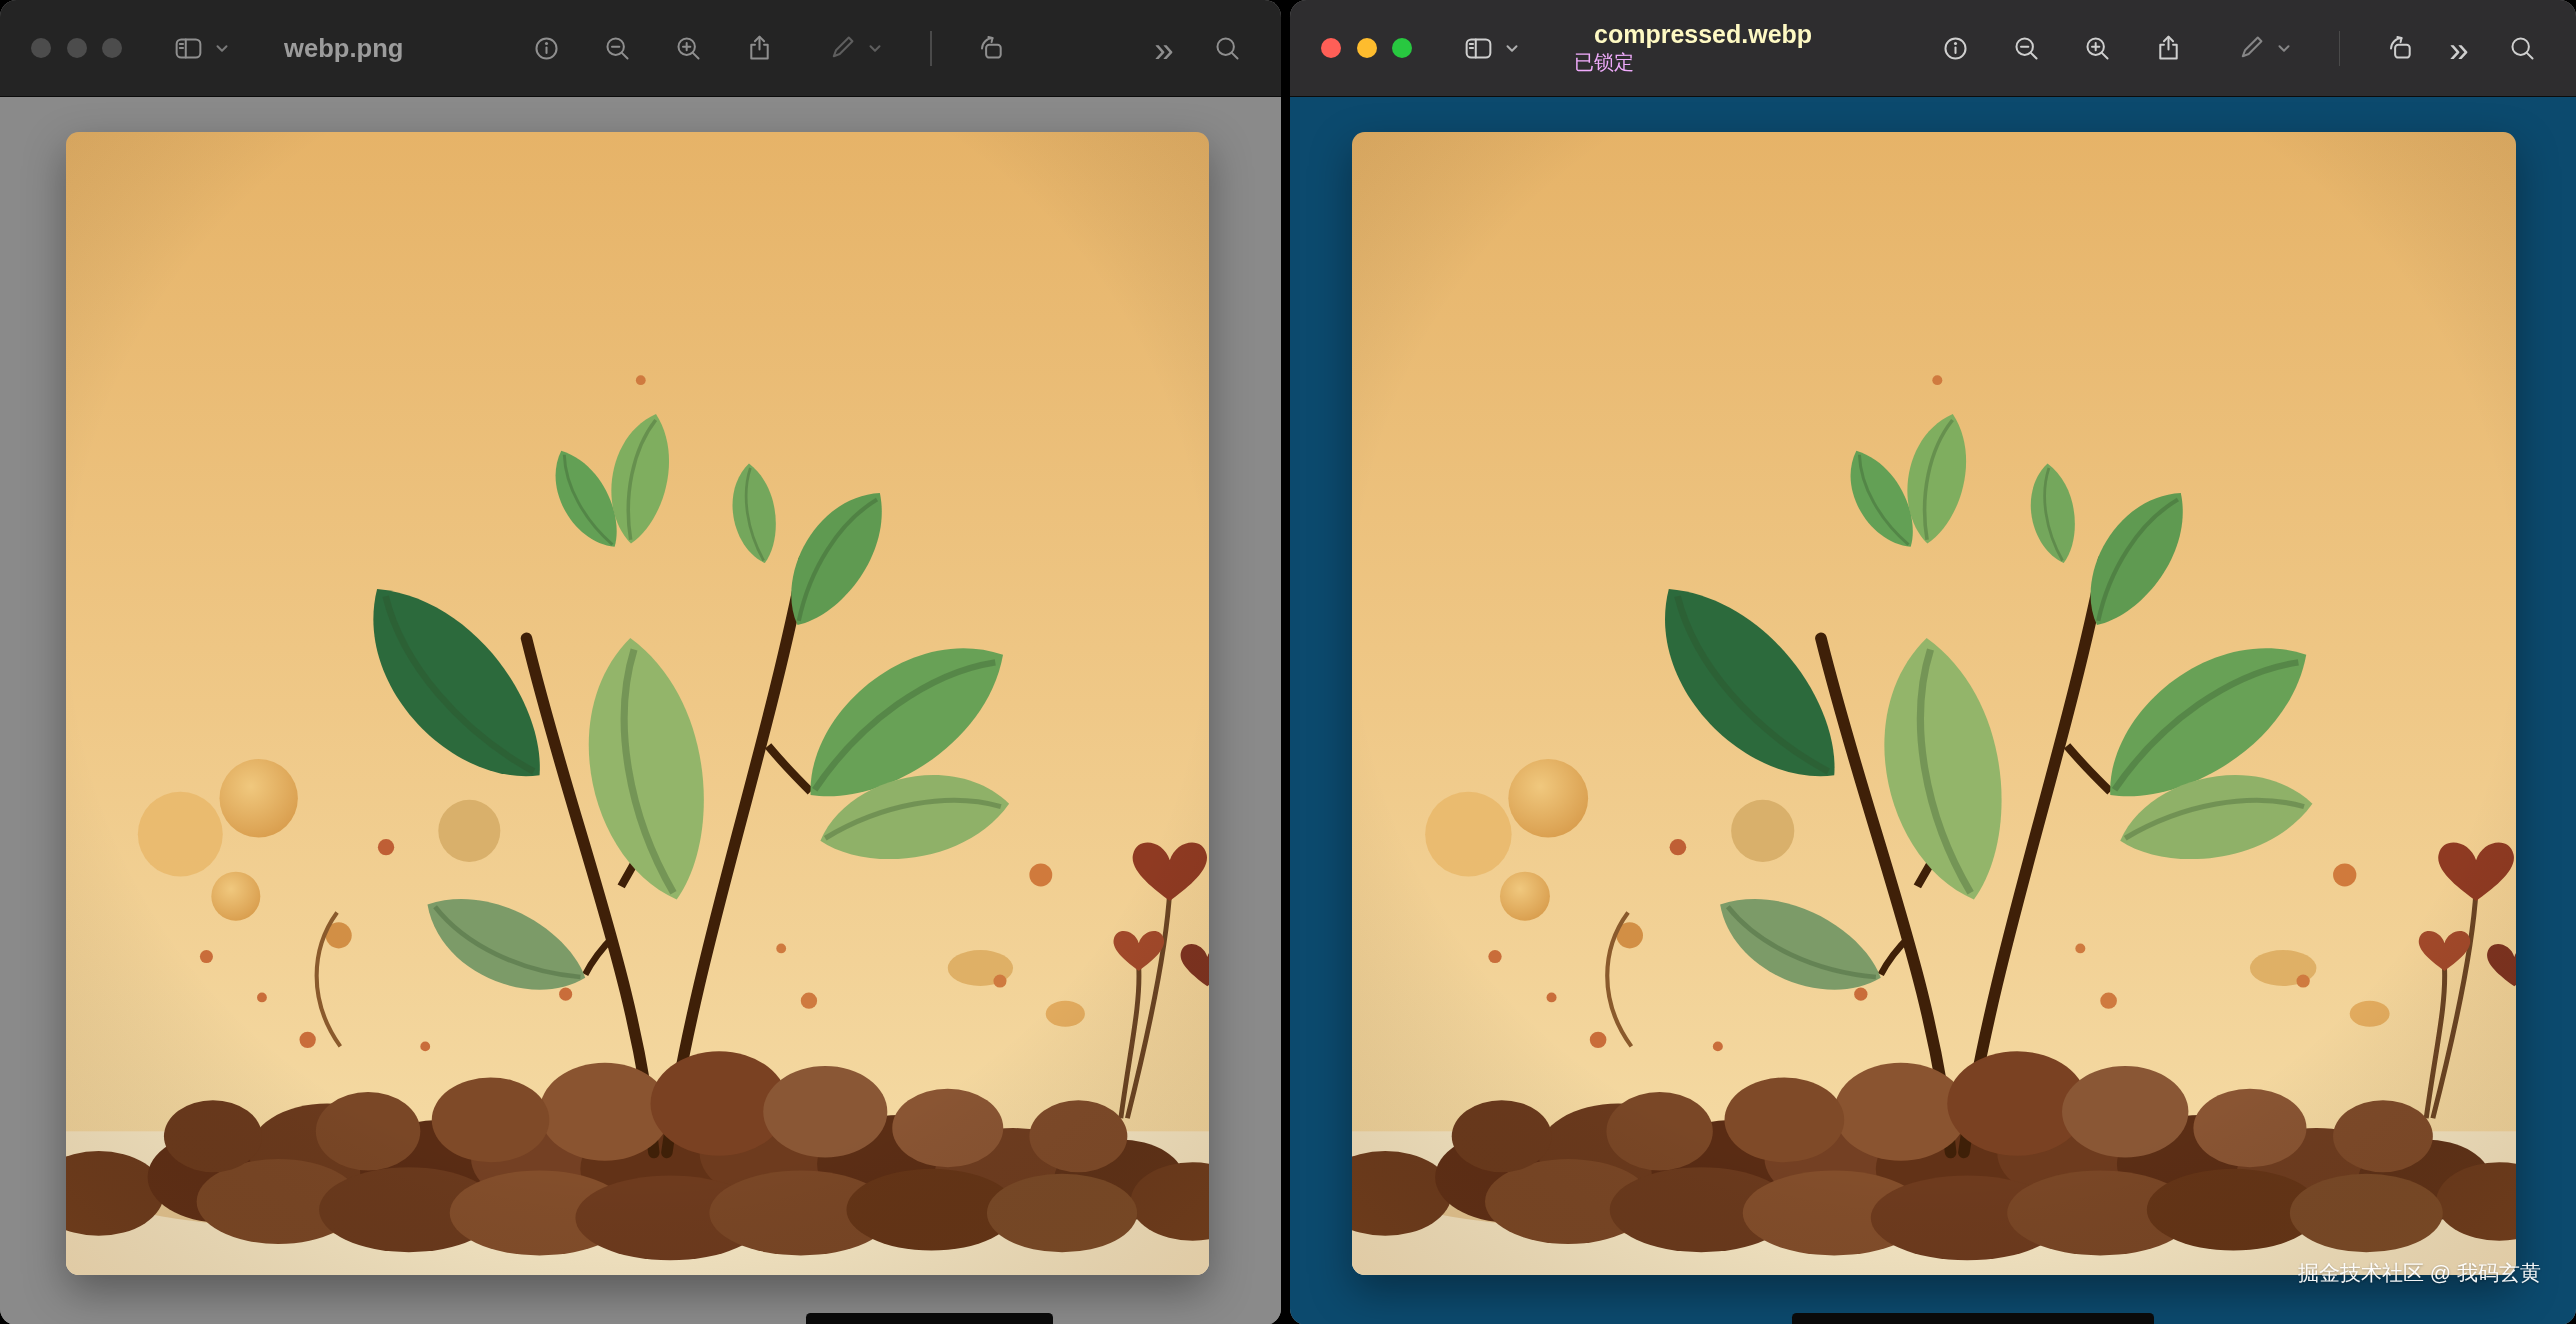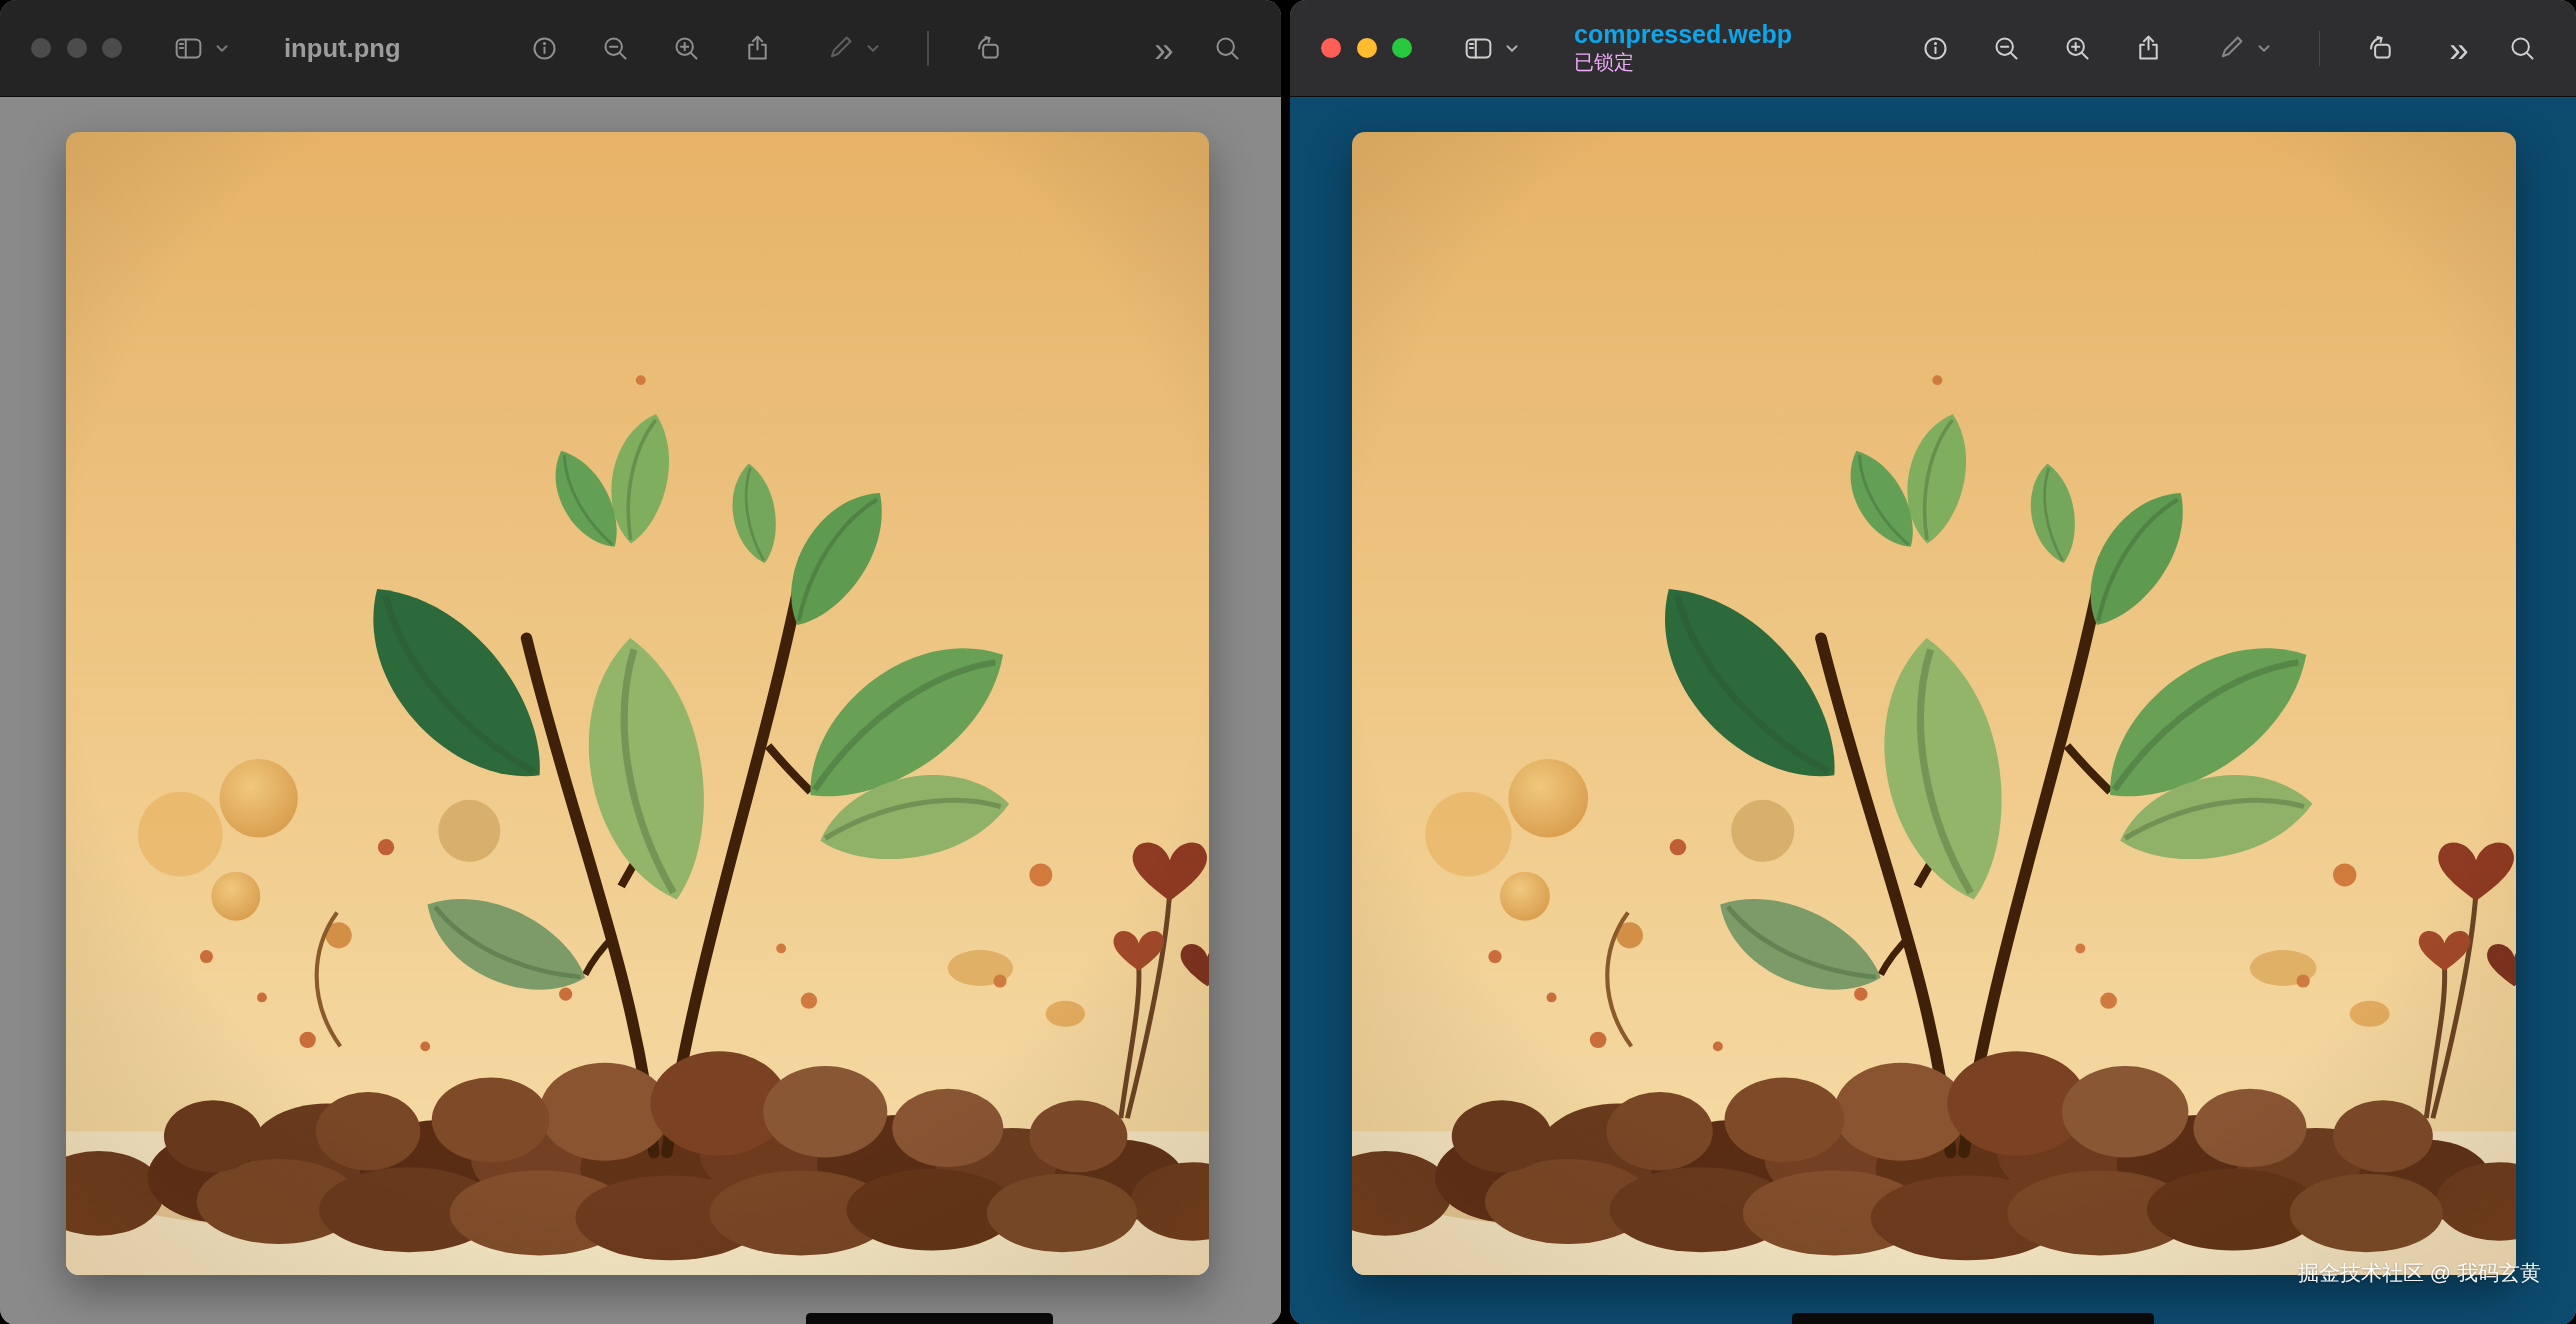--- a/index.html
+++ b/index.html
@@ -21,21 +21,21 @@
   .light.red{background:#ff5f57;} .light.yellow{background:#febc2e;} .light.green{background:#28c840;}
 
   .tb-btn{display:flex;align-items:center;justify-content:center;flex:0 0 auto;
           background:none;border:none;padding:0;color:inherit;cursor:default;}
   .tb-btn svg{display:block;}
   .chev{margin-left:9px;color:inherit;opacity:.8;}
   .dim{opacity:.55;}
 
   .title-area{margin-left:53px;flex:0 0 auto;display:flex;flex-direction:column;justify-content:center;}
   .left .win-title{font-size:25.6px;font-weight:600;color:#9c9c9c;}
-  .right .win-title{font-size:25px;font-weight:700;color:#0ea5e9;}
+  .right .win-title{font-size:25px;font-weight:700;color:#fef9c3;margin-left:20px;}
   .win-subtitle{font-size:20px;color:#f0abfc;margin-top:0;}
 
   .tb-main{display:flex;align-items:center;gap:40px;margin-left:128px;}
   .pencil-group{display:flex;align-items:center;margin-left:11px;}
   .tb-divider{width:1.8px;height:35px;background:#4a4a4a;margin:0 5.5px;}
   .tb-end{display:flex;align-items:center;gap:38px;margin-left:auto;padding-right:7.3px;}
   .overflow-glyph{font-size:35px;line-height:31px;font-weight:400;}
 
   
   .content{position:absolute;top:97px;left:0;right:0;bottom:0;}
@@ -215,21 +215,21 @@
       <svg width="31" height="31" viewBox="0 0 34 34">
           <use href="#i-sidebar"></use>
         </svg>
     </button>
     <span class="tb-btn chev">
       <svg width="18" height="18" viewBox="0 0 20 20">
           <use href="#i-chev"></use>
         </svg>
     </span>
     <div class="title-area">
-      <span class="win-title">input.png</span>
+      <span class="win-title">webp.png</span>
     </div>
     <div class="tb-main">
       <button class="tb-btn">
         <svg width="31" height="31" viewBox="0 0 34 34">
             <use href="#i-info"></use>
           </svg>
       </button>
       <button class="tb-btn">
         <svg width="31" height="31" viewBox="0 0 34 34">
             <use href="#i-zoomout"></use>

